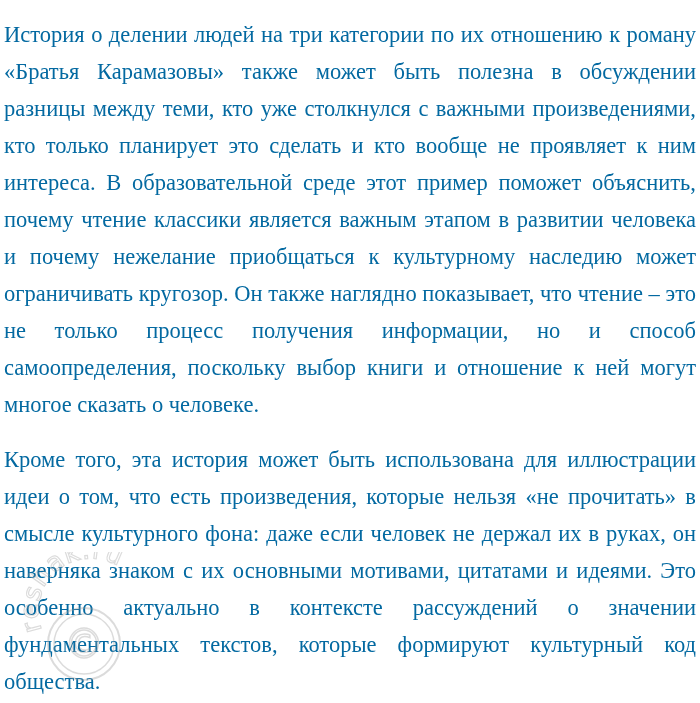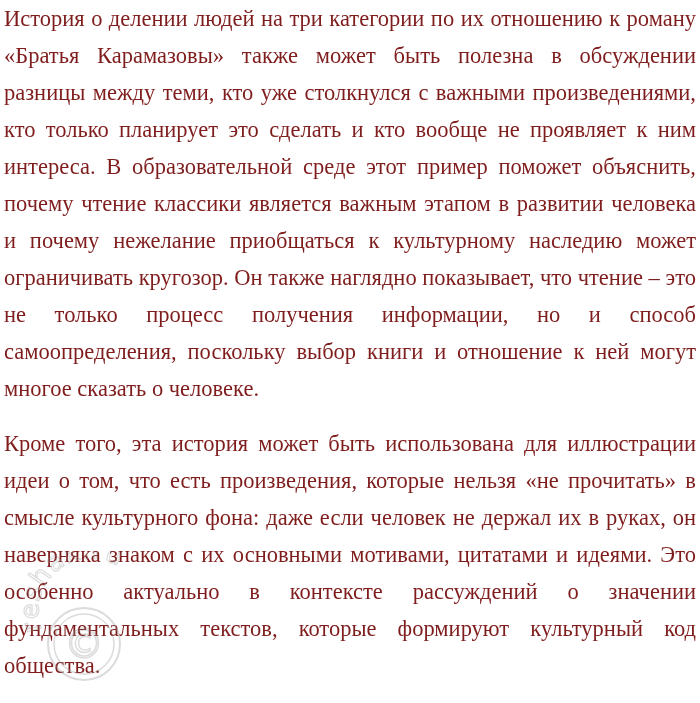--- a/index.html
+++ b/index.html
@@ -9,25 +9,25 @@
     }
     body {
       width: 700px;
       height: 703px;
       overflow: hidden;
       position: relative;
     }
     .doc {
       position: absolute;
       left: 4px;
-      top: 0;
+      top: 16px;
       width: 692px;
       font-family: "Liberation Serif", "DejaVu Serif", serif;
       font-size: 22.5px;
-      color: #7f1d1d;
+      color: #0369a1;
     }
     .para {
       margin: 0;
       line-height: 37px;
       text-align: justify;
       text-align-last: left;
       text-indent: 0;
     }
     .para + .para {
       margin-top: 18px;

